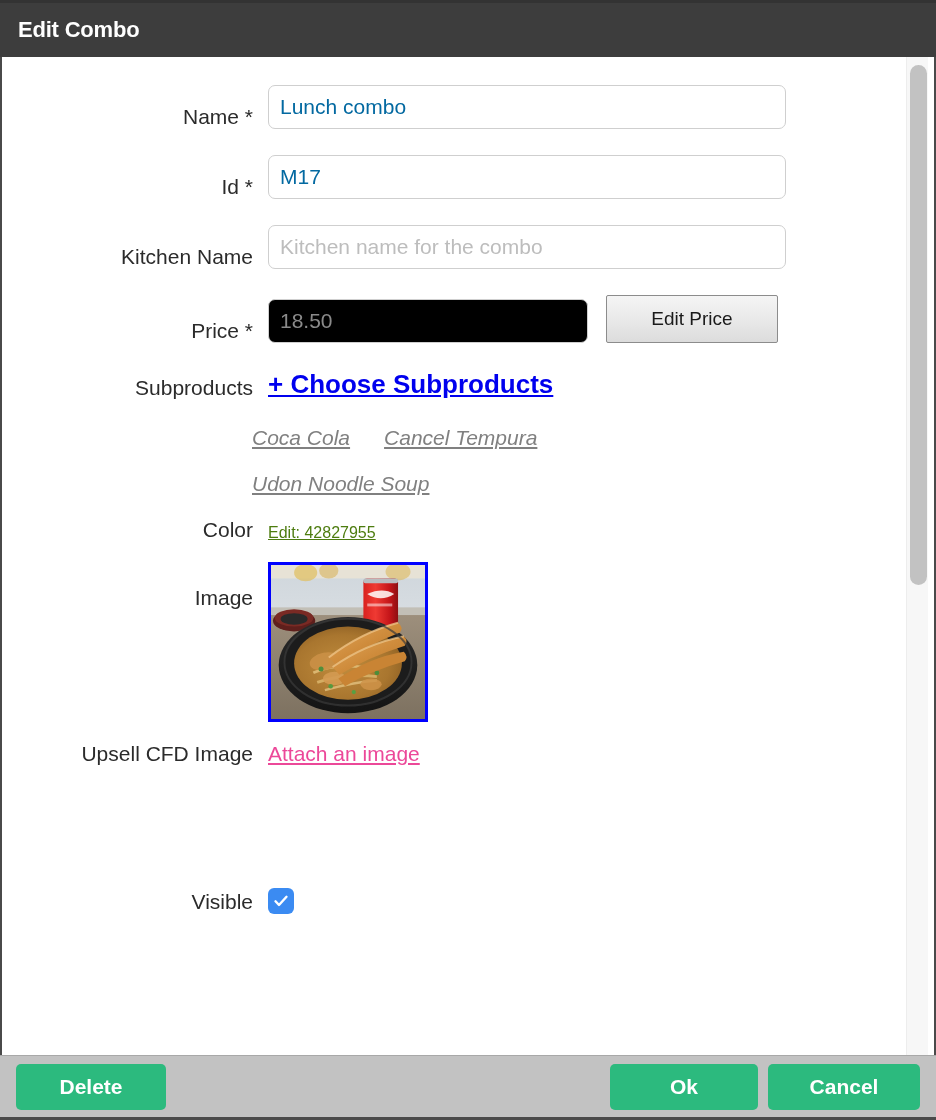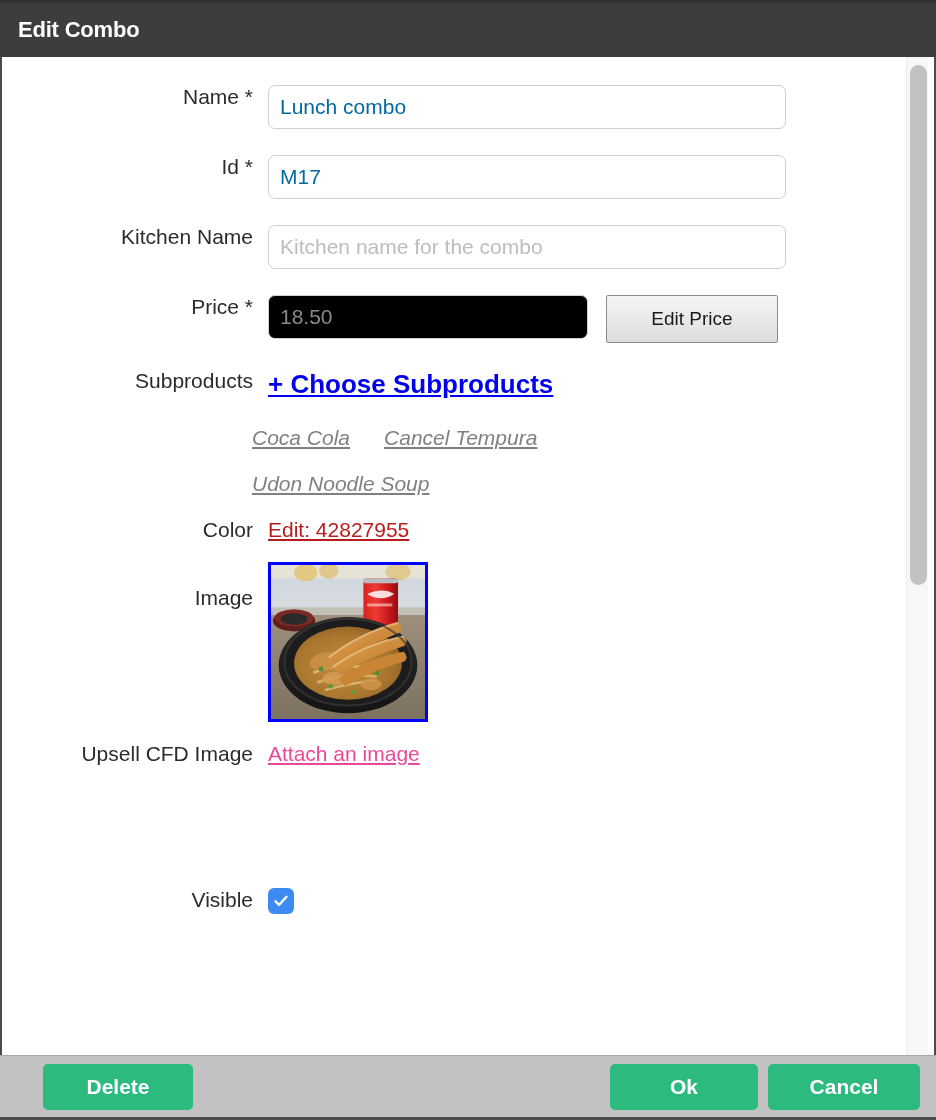--- a/index.html
+++ b/index.html
@@ -53,21 +53,21 @@
   .form {
     position: absolute;
     left: 0;
     top: 0;
     width: 906px;
     padding-top: 28px;
     box-sizing: border-box;
   }
   .row {
     display: flex;
-    align-items: flex-start;
+    align-items: flex-end;
     margin-bottom: 26px;
   }
   .label {
     width: 266px;
     text-align: right;
     padding-right: 15px;
     box-sizing: border-box;
     font-size: 21px;
     color: #2b2b2b;
     white-space: nowrap;
@@ -112,22 +112,22 @@
     font-weight: bold;
     cursor: pointer;
   }
   .link-attach {
     font-size: 21px;
     color: #ec4899;
     text-decoration: underline;
     cursor: pointer;
   }
   .link-color {
-    font-size: 21px;
-    color: #b91c1c;
+    font-size: 16px;
+    color: #4d7c0f;
     text-decoration: underline;
     cursor: pointer;
   }
   
   .subproducts {
     margin: 4px 0 18px 0;
     width: 906px;
     padding-left: 250px;
     box-sizing: border-box;
   }
@@ -211,21 +211,20 @@
     min-width: 104px;
     padding: 0 22px;
     border: none;
     border-radius: 5px;
     background: #2cba7e;
     color: #ffffff;
     font-family: "Liberation Sans", sans-serif;
     font-size: 21px;
     font-weight: bold;
     cursor: pointer;
-    margin-left: 27px;
   }
   .btn-delete { min-width: 150px; }
   .btn-ok { min-width: 148px; }
   .btn-cancel { min-width: 152px; margin-left: 10px; }
   .footer-spacer { flex: 1 1 auto; }
 </style>
 </head>
 <body>
 
 <div class="window">

